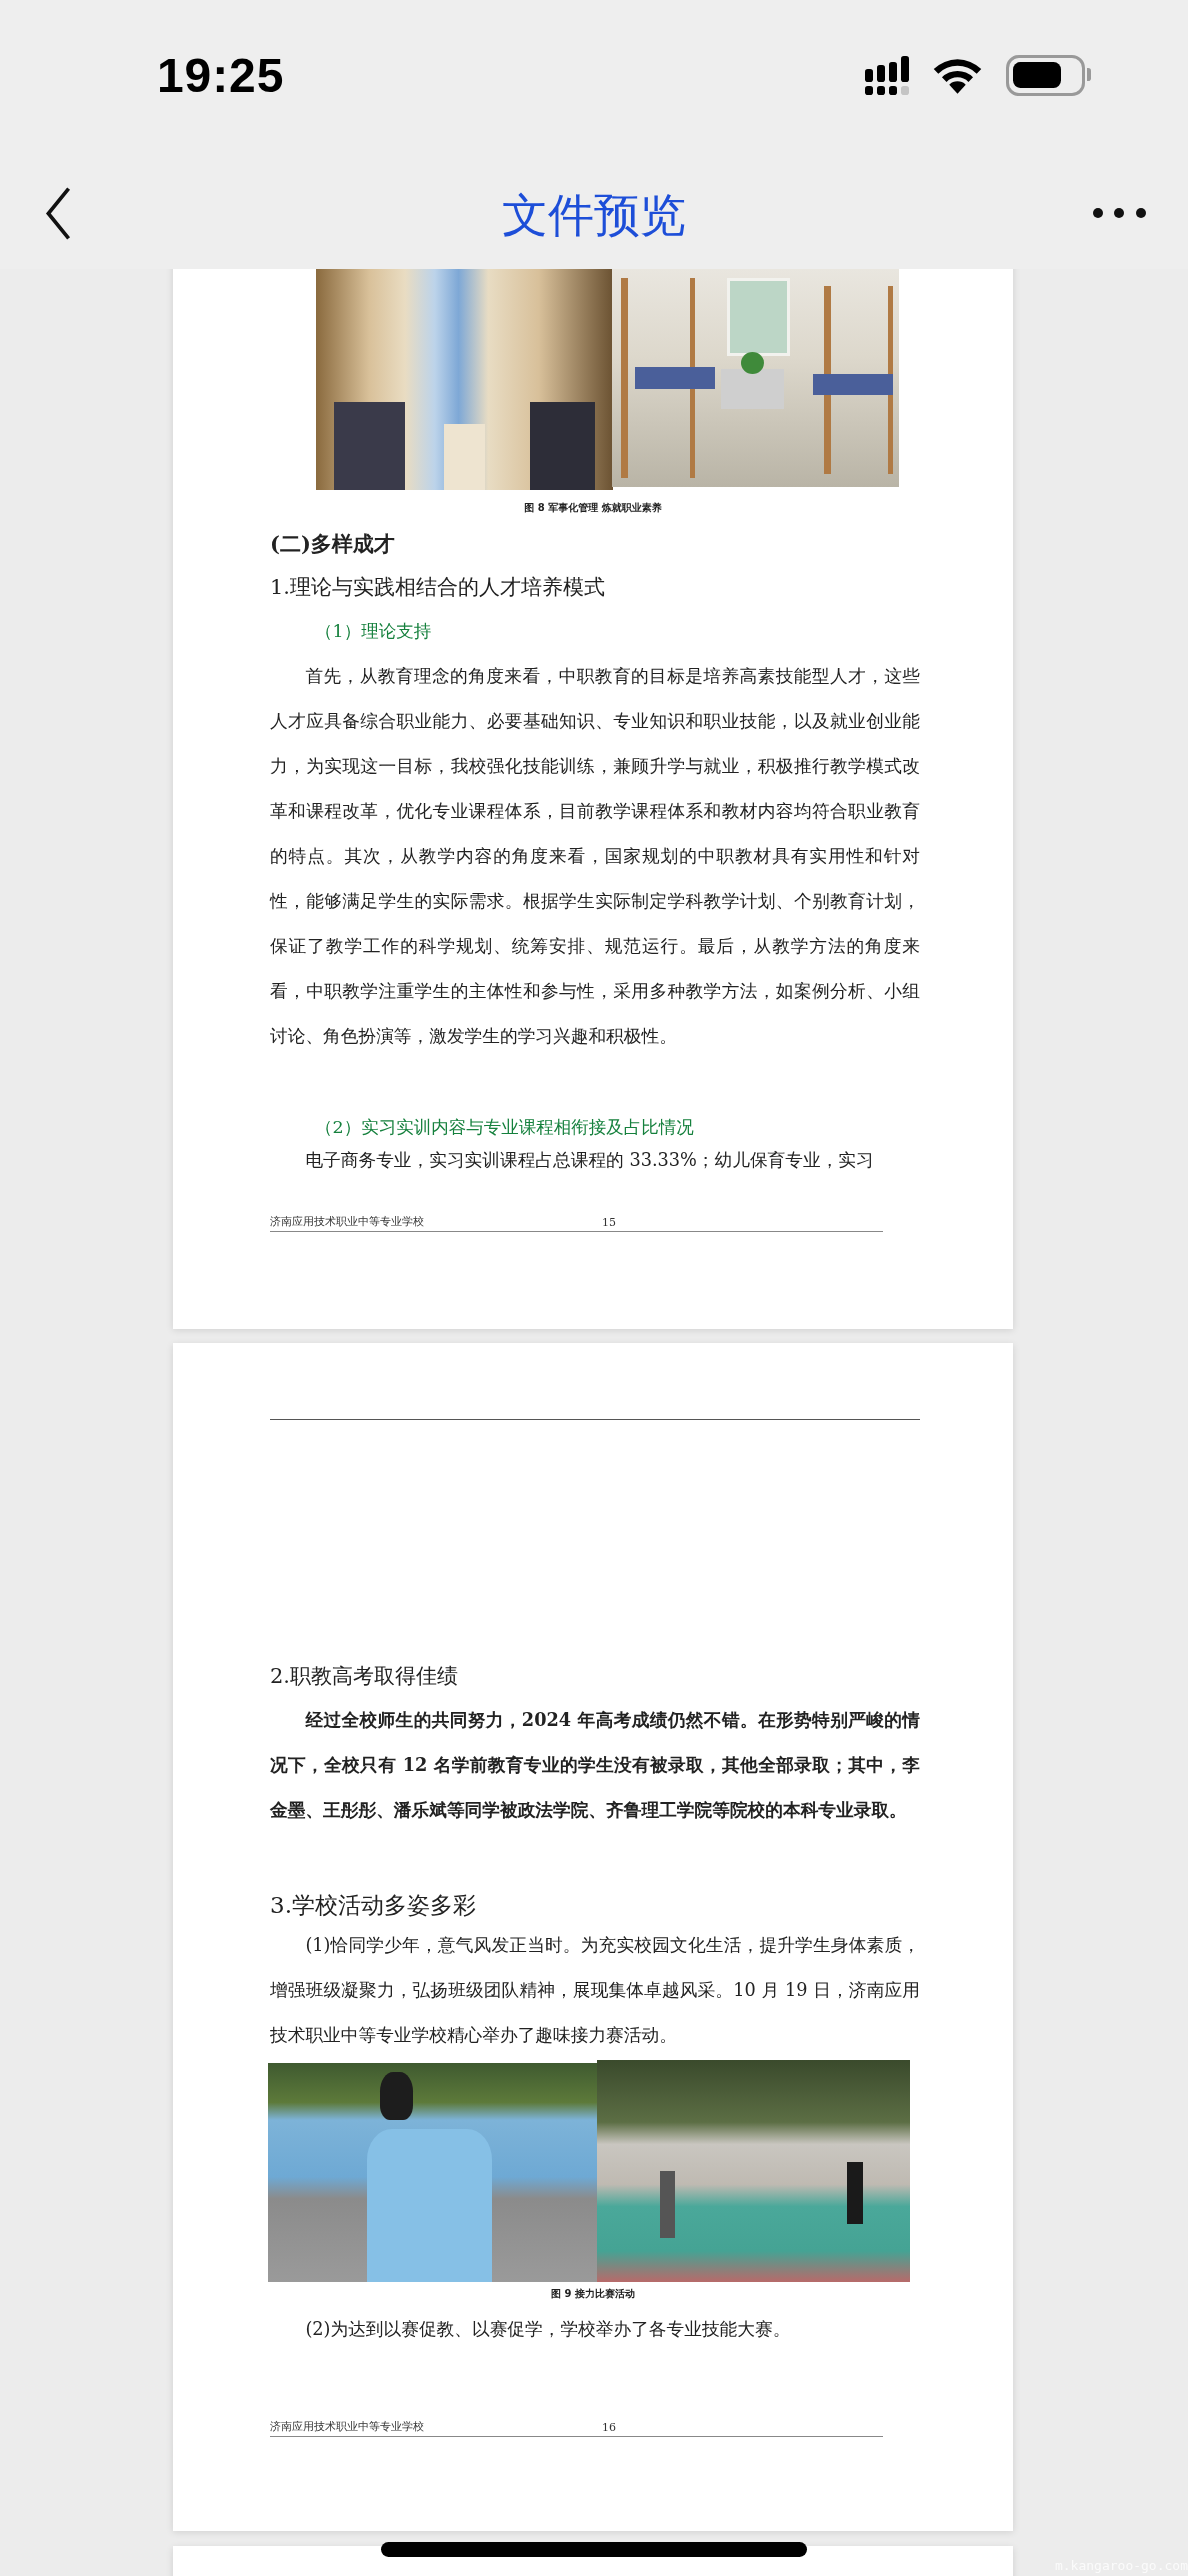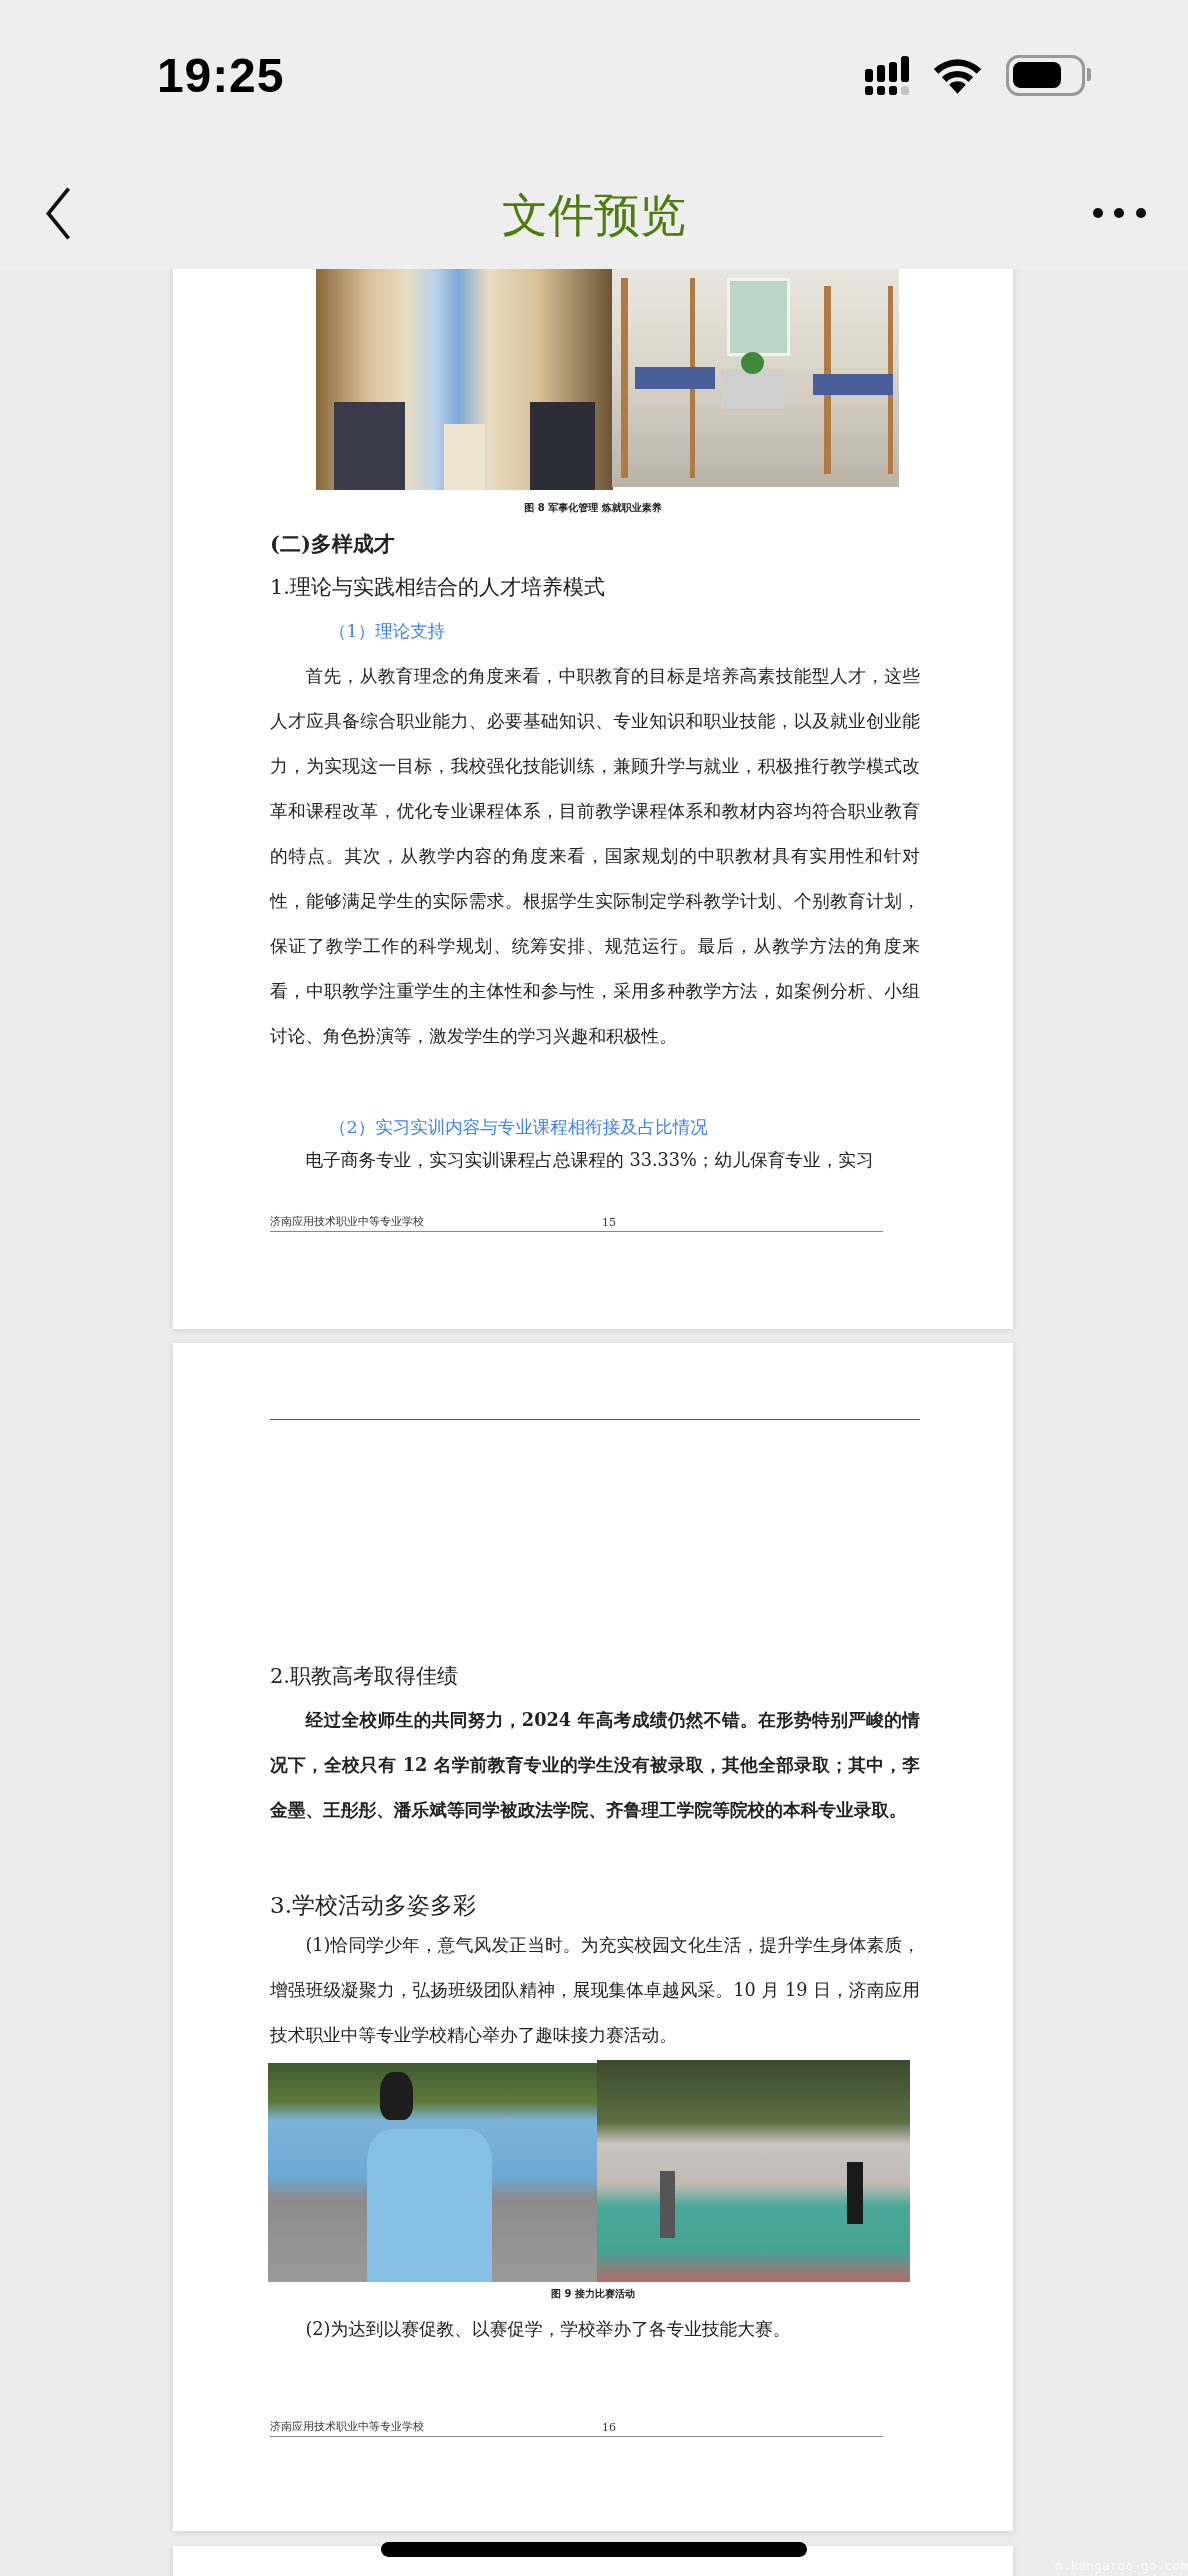--- a/index.html
+++ b/index.html
@@ -12,35 +12,35 @@
   .status-icons { position: absolute; right: 103px; top: 55px; display: flex; align-items: center; gap: 22px; }
   .signal { display: grid; grid-template-columns: repeat(4, 8.3px); gap: 3.7px 3.7px; align-items: end; }
   .signal span { display: block; width: 8.3px; background: #000; border-radius: 2.8px; }
   .battery { width: 79px; height: 41px; border: 3.7px solid #999; border-radius: 13px; position: relative; padding: 3.7px; }
   .battery .fill { width: 48px; height: 26px; background: #000; border-radius: 7.4px; }
   .battery::after { content: ""; position: absolute; right: -9.2px; top: 10px; width: 4.6px; height: 13px; background: #999; border-radius: 0 2.8px 2.8px 0; }
 
   
   .nav-bar { position: absolute; left: 0; top: 157px; width: 1188px; height: 112px; background: #eeeeee; z-index: 10; }
   .nav-back { position: absolute; left: 41px; top: 26px; width: 46px; height: 61px; }
-  .nav-title { position: absolute; left: 0; right: 0; top: 28px; text-align: center; font-family: "DejaVu Sans", "Liberation Sans", sans-serif; font-size: 46px; color: #4d7c0f; }
+  .nav-title { position: absolute; left: 0; right: 0; top: 28px; text-align: center; font-family: "DejaVu Sans", "Liberation Sans", sans-serif; font-size: 46px; color: #1d4ed8; }
   .nav-more { position: absolute; right: 37px; top: 37px; width: 64px; height: 37px; display: flex; align-items: center; justify-content: space-between; padding: 0 5.5px; }
   .nav-more span { width: 10px; height: 10px; background: #111; border-radius: 50%; }
 
   
   .page { position: absolute; left: 173px; width: 840px; background: #fff; box-shadow: 0 1.8px 7.4px rgba(0,0,0,0.12); }
   .page1 { top: 184px; height: 1145px; }
   .page2 { top: 1343px; height: 1188px; }
   .page3 { top: 2546px; height: 55px; }
 
   .photo { position: absolute; overflow: hidden; }
   .fig-caption { position: absolute; left: 0; right: 0; text-align: center; font-family: "DejaVu Sans", sans-serif; font-size: 10px; font-weight: bold; color: #222; }
   .doc-h2 { position: absolute; left: 97px; font-family: "DejaVu Serif", serif; font-size: 21px; font-weight: bold; color: #222; }
   .doc-h3 { position: absolute; left: 97px; font-family: "DejaVu Serif", serif; font-size: 21px; color: #222; }
-  .doc-sub { position: absolute; left: 156px; font-family: "DejaVu Serif", serif; font-size: 17.5px; color: #3b82f6; }
+  .doc-sub { position: absolute; left: 142px; font-family: "DejaVu Serif", serif; font-size: 17.5px; color: #15803d; }
   .doc-p { position: absolute; left: 97px; width: 650px; font-family: "DejaVu Serif", serif; font-size: 17.7px; line-height: 45px; color: #222; text-align: justify; text-indent: 2em; }
   .doc-p.noindent { text-indent: 0; }
   .footer-line { position: absolute; left: 97px; width: 613px; border-bottom: 1.8px solid #888; height: 22px; font-size: 11px; color: #333; font-family: "DejaVu Serif", serif; }
   .footer-line .school { position: absolute; left: 0; bottom: 1.8px; }
   .footer-line .num { position: absolute; left: 332px; bottom: 1.8px; }
   .header-rule { position: absolute; left: 97px; width: 650px; border-top: 1.8px solid #555; }
 
   .home-indicator { position: absolute; left: 381px; top: 2542px; width: 426px; height: 14.7px; background: #000; border-radius: 7.4px; z-index: 20; }
   .watermark { position: absolute; right: 0; top: 2558px; font-family: "DejaVu Sans Mono", monospace; font-size: 13px; color: #fff; opacity: 0.8; }
 </style>

